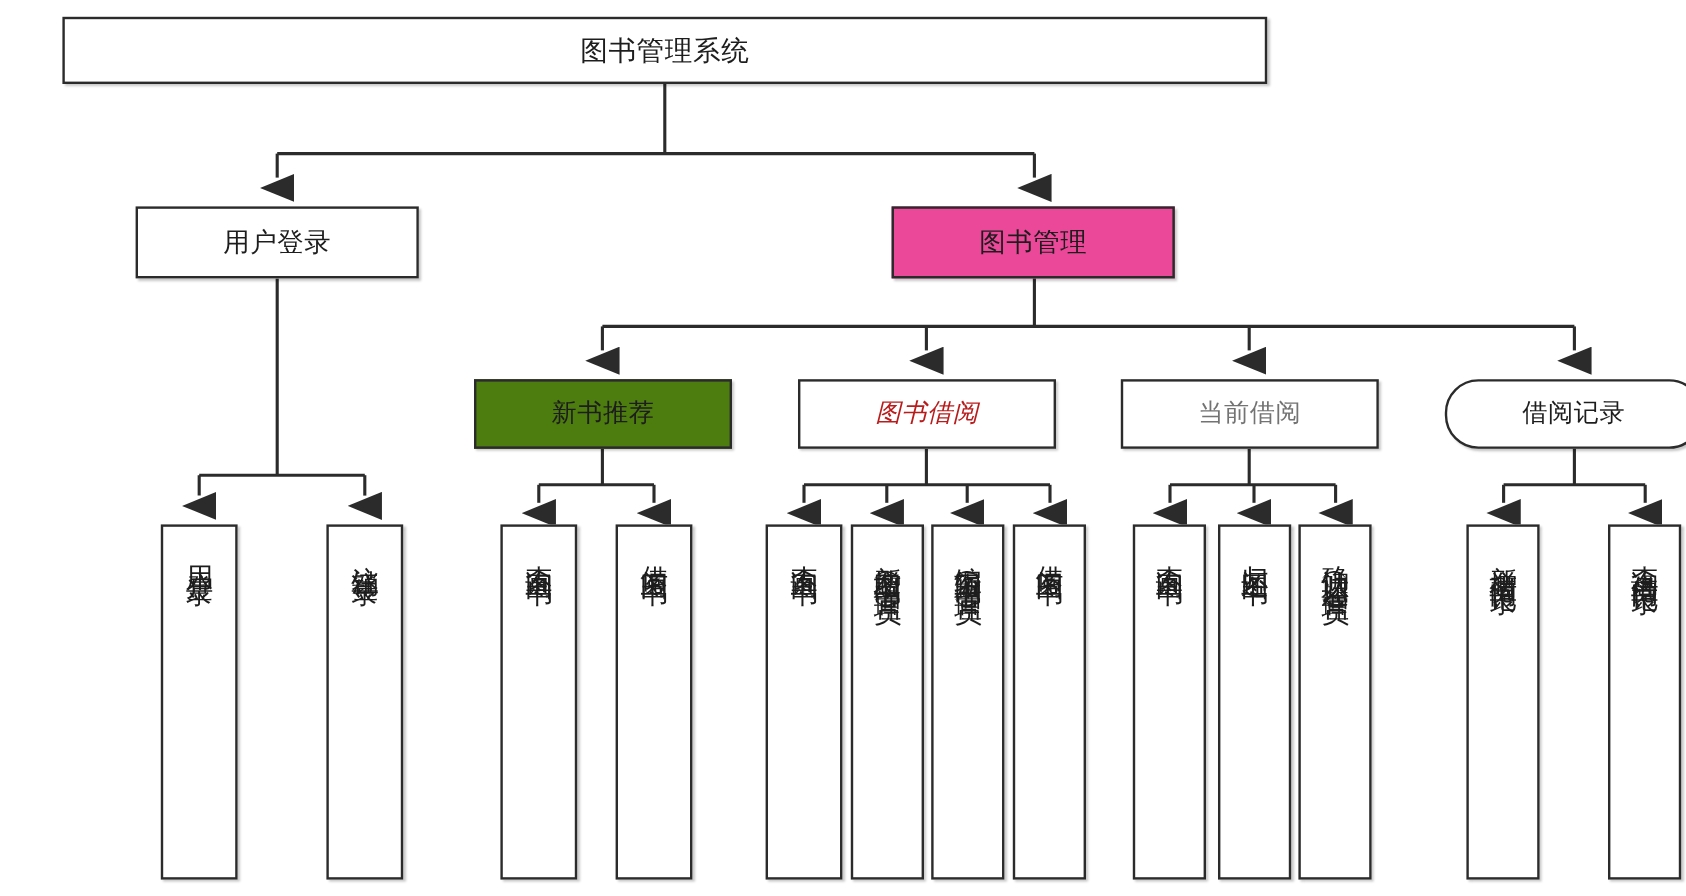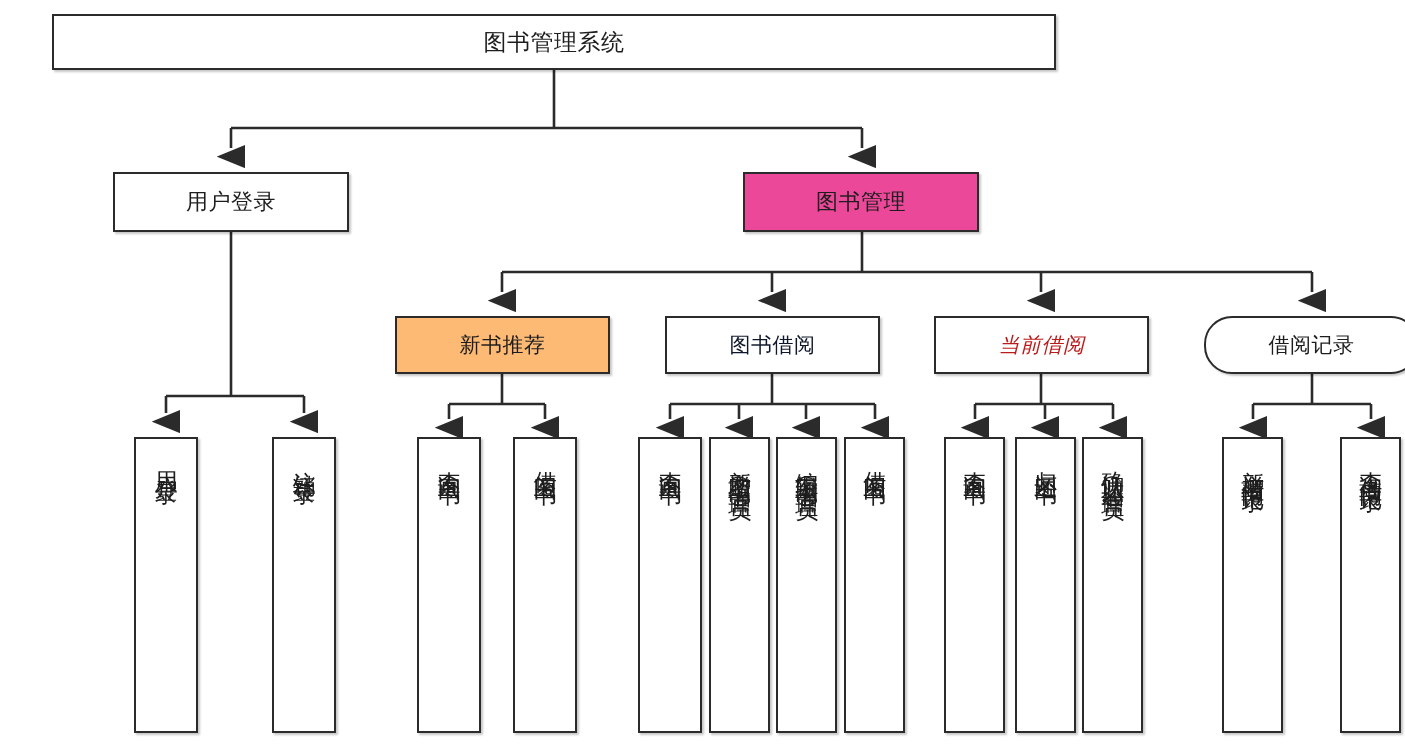--- a/index.html
+++ b/index.html
@@ -124,28 +124,28 @@
     <span class="label" style="color: rgb(29, 29, 29);">图书管理系统</span>
   </div>
 
   <div class="node lvl1" style="left: 81px; top: 172px; width: 236px; height: 60px; border-color: rgb(43, 43, 43); background: rgb(255, 255, 255);">
     <span class="label" style="color: rgb(29, 29, 29);">用户登录</span>
   </div>
   <div class="node lvl1" style="left: 711px; top: 172px; width: 236px; height: 60px; border-color: rgb(43, 43, 43); background: #ec4899;">
     <span class="label" style="color: rgb(29, 29, 29);">图书管理</span>
   </div>
 
-  <div class="node lvl2" style="left: 363px; top: 316px; width: 215px; height: 58px; border-color: rgb(43, 43, 43); background: #fdba74;">
+  <div class="node lvl2" style="left: 363px; top: 316px; width: 215px; height: 58px; border-color: rgb(43, 43, 43); background: #4d7c0f;">
     <span class="label" style="color: rgb(29, 29, 29);">新书推荐</span>
   </div>
   <div class="node lvl2" style="left: 633px; top: 316px; width: 215px; height: 58px; border-color: rgb(43, 43, 43); background: rgb(255, 255, 255);">
-    <span class="label" style="color: #0f172a;">图书借阅</span>
+    <span class="label" style="color: #b91c1c; font-style: italic;">图书借阅</span>
   </div>
   <div class="node lvl2" style="left: 902px; top: 316px; width: 215px; height: 58px; border-color: rgb(43, 43, 43); background: rgb(255, 255, 255);">
-    <span class="label" style="color: #b91c1c; font-style: italic;">当前借阅</span>
+    <span class="label" style="color: #737373;">当前借阅</span>
   </div>
   <div class="node lvl2" style="left: 1172px; top: 316px; width: 215px; height: 58px; border-color: rgb(43, 43, 43); background: rgb(255, 255, 255); border-radius: 28px;">
     <span class="label" style="color: rgb(29, 29, 29);">借阅记录</span>
   </div>
 
   <div class="node leaf" style="left: 102px; top: 437px; width: 64px; height: 296px; border-color: rgb(43, 43, 43); background: rgb(255, 255, 255);">
     <span class="label" style="color: rgb(29, 29, 29);">用户登录</span>
   </div>
   <div class="node leaf" style="left: 240px; top: 437px; width: 64px; height: 296px; border-color: rgb(43, 43, 43); background: rgb(255, 255, 255);">
     <span class="label" style="color: rgb(29, 29, 29);">注销登录</span>

